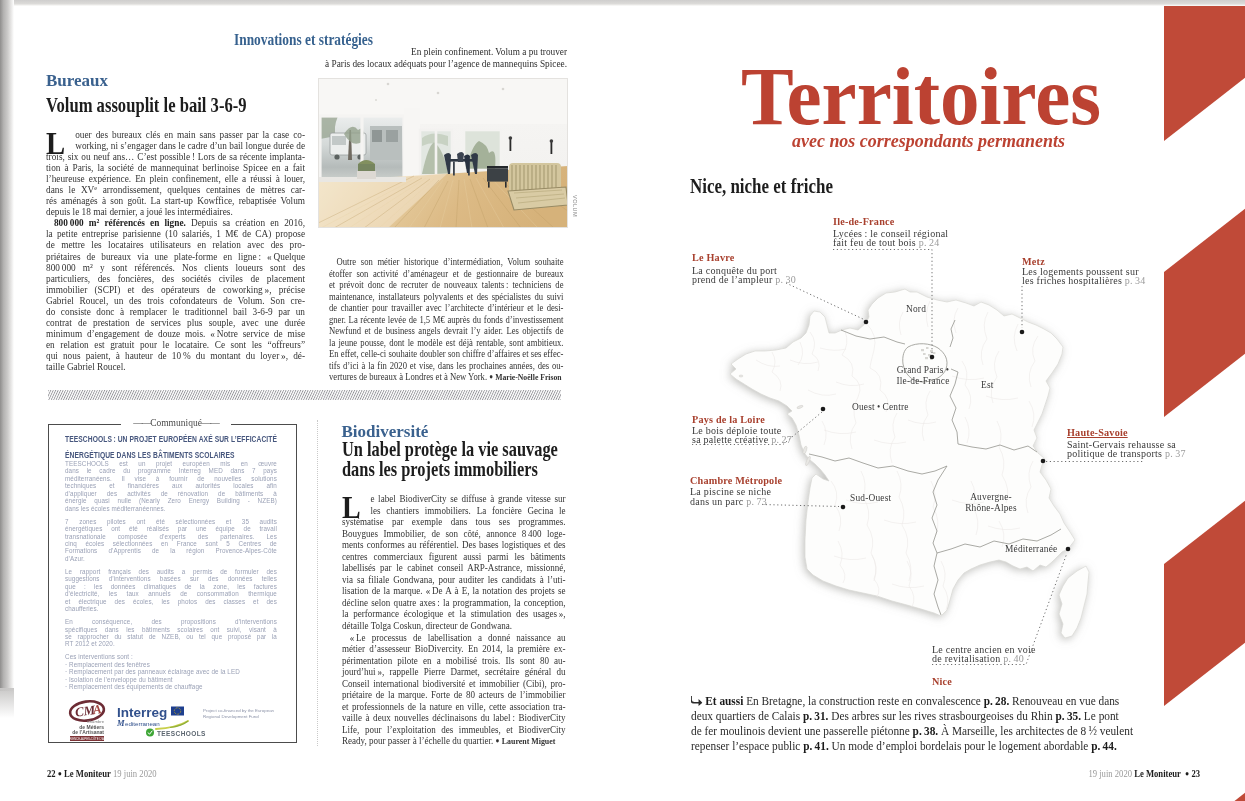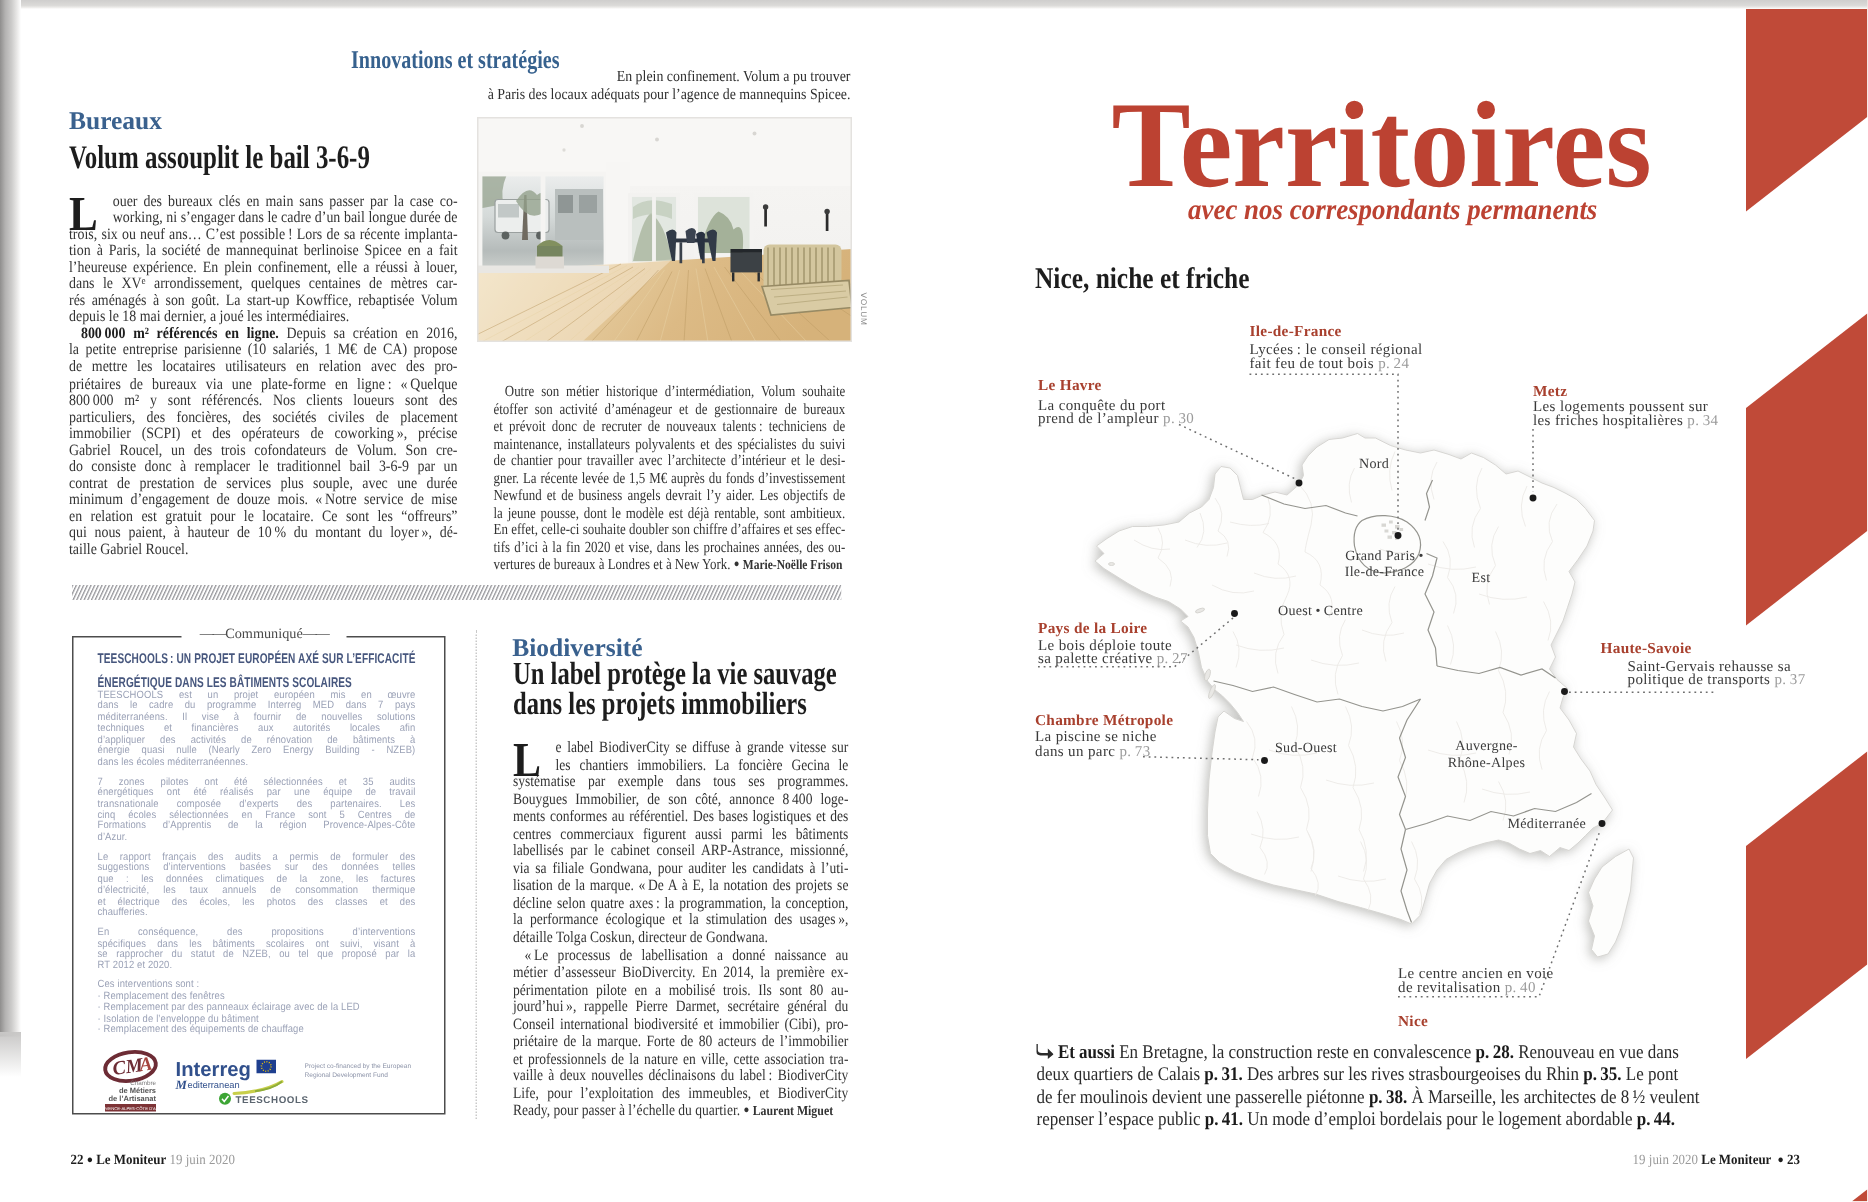--- a/index.html
+++ b/index.html
@@ -472,22 +472,22 @@
 <div class="abs cl" style="left:833px;top:215.5px;">Ile-de-France</div>
 <div class="abs ct" style="left:833px;top:228.7px;">Lycées : le conseil régional<br>fait feu de tout bois <span class="pg">p. 24</span></div>
 <div class="abs cl" style="left:692px;top:252.2px;">Le Havre</div>
 <div class="abs ct" style="left:692px;top:265.7px;">La conquête du port<br>prend de l’ampleur <span class="pg">p. 30</span></div>
 <div class="abs cl" style="left:1022px;top:256.4px;">Metz</div>
 <div class="abs ct" style="left:1022px;top:266.7px;">Les logements poussent sur<br>les friches hospitalières <span class="pg">p. 34</span></div>
 <div class="abs cl" style="left:692px;top:413.6px;">Pays de la Loire</div>
 <div class="abs ct" style="left:692px;top:425.6px;">Le bois déploie toute<br>sa palette créative <span class="pg">p. 27</span></div>
 <div class="abs cl" style="left:690px;top:475px;">Chambre Métropole</div>
 <div class="abs ct" style="left:690px;top:487.2px;">La piscine se niche<br>dans un parc <span class="pg">p. 73</span></div>
-<div class="abs cl" style="left:1067px;top:427.3px;">Haute-Savoie</div>
-<div class="abs ct" style="left:1067px;top:439.7px;margin-left:18px;">Saint-Gervais rehausse sa<br>politique de transports <span class="pg">p. 37</span></div>
+<div class="abs cl" style="left:1067px;top:427.3px;text-decoration:underline;">Haute-Savoie</div>
+<div class="abs ct" style="left:1067px;top:439.7px;">Saint-Gervais rehausse sa<br>politique de transports <span class="pg">p. 37</span></div>
 <div class="abs cl" style="left:932px;top:632.2px;margin-top:44px;">Nice</div>
 <div class="abs ct" style="left:932px;top:644.9px;">Le centre ancien en voie<br>de revitalisation <span class="pg">p. 40</span></div>
 <div class="abs" id="etaussi">
 <div><svg width="13" height="10" viewBox="0 0 13 10" style="vertical-align:-1px">
         <path d="M1,0 L1,4 Q1,6 4,6 L8.6,6 L8.6,3 L13,6.8 L8.6,10 L8.6,7.6 L3,7.6 Q-0.4,7.6 -0.4,4.6 L-0.4,0 Z" fill="#2b2b2b"></path>
       </svg> <b>Et aussi</b> En Bretagne, la construction reste en convalescence <b>p. 28.</b> Renouveau en vue dans</div>
 <div>deux quartiers de Calais <b>p. 31.</b> Des arbres sur les rives strasbourgeoises du Rhin <b>p. 35.</b> Le pont</div>
 <div>de fer moulinois devient une passerelle piétonne <b>p. 38.</b> À Marseille, les architectes de 8 ½ veulent</div>
 <div>repenser l’espace public <b>p. 41.</b> Un mode d’emploi bordelais pour le logement abordable <b>p. 44.</b></div>
 </div>

